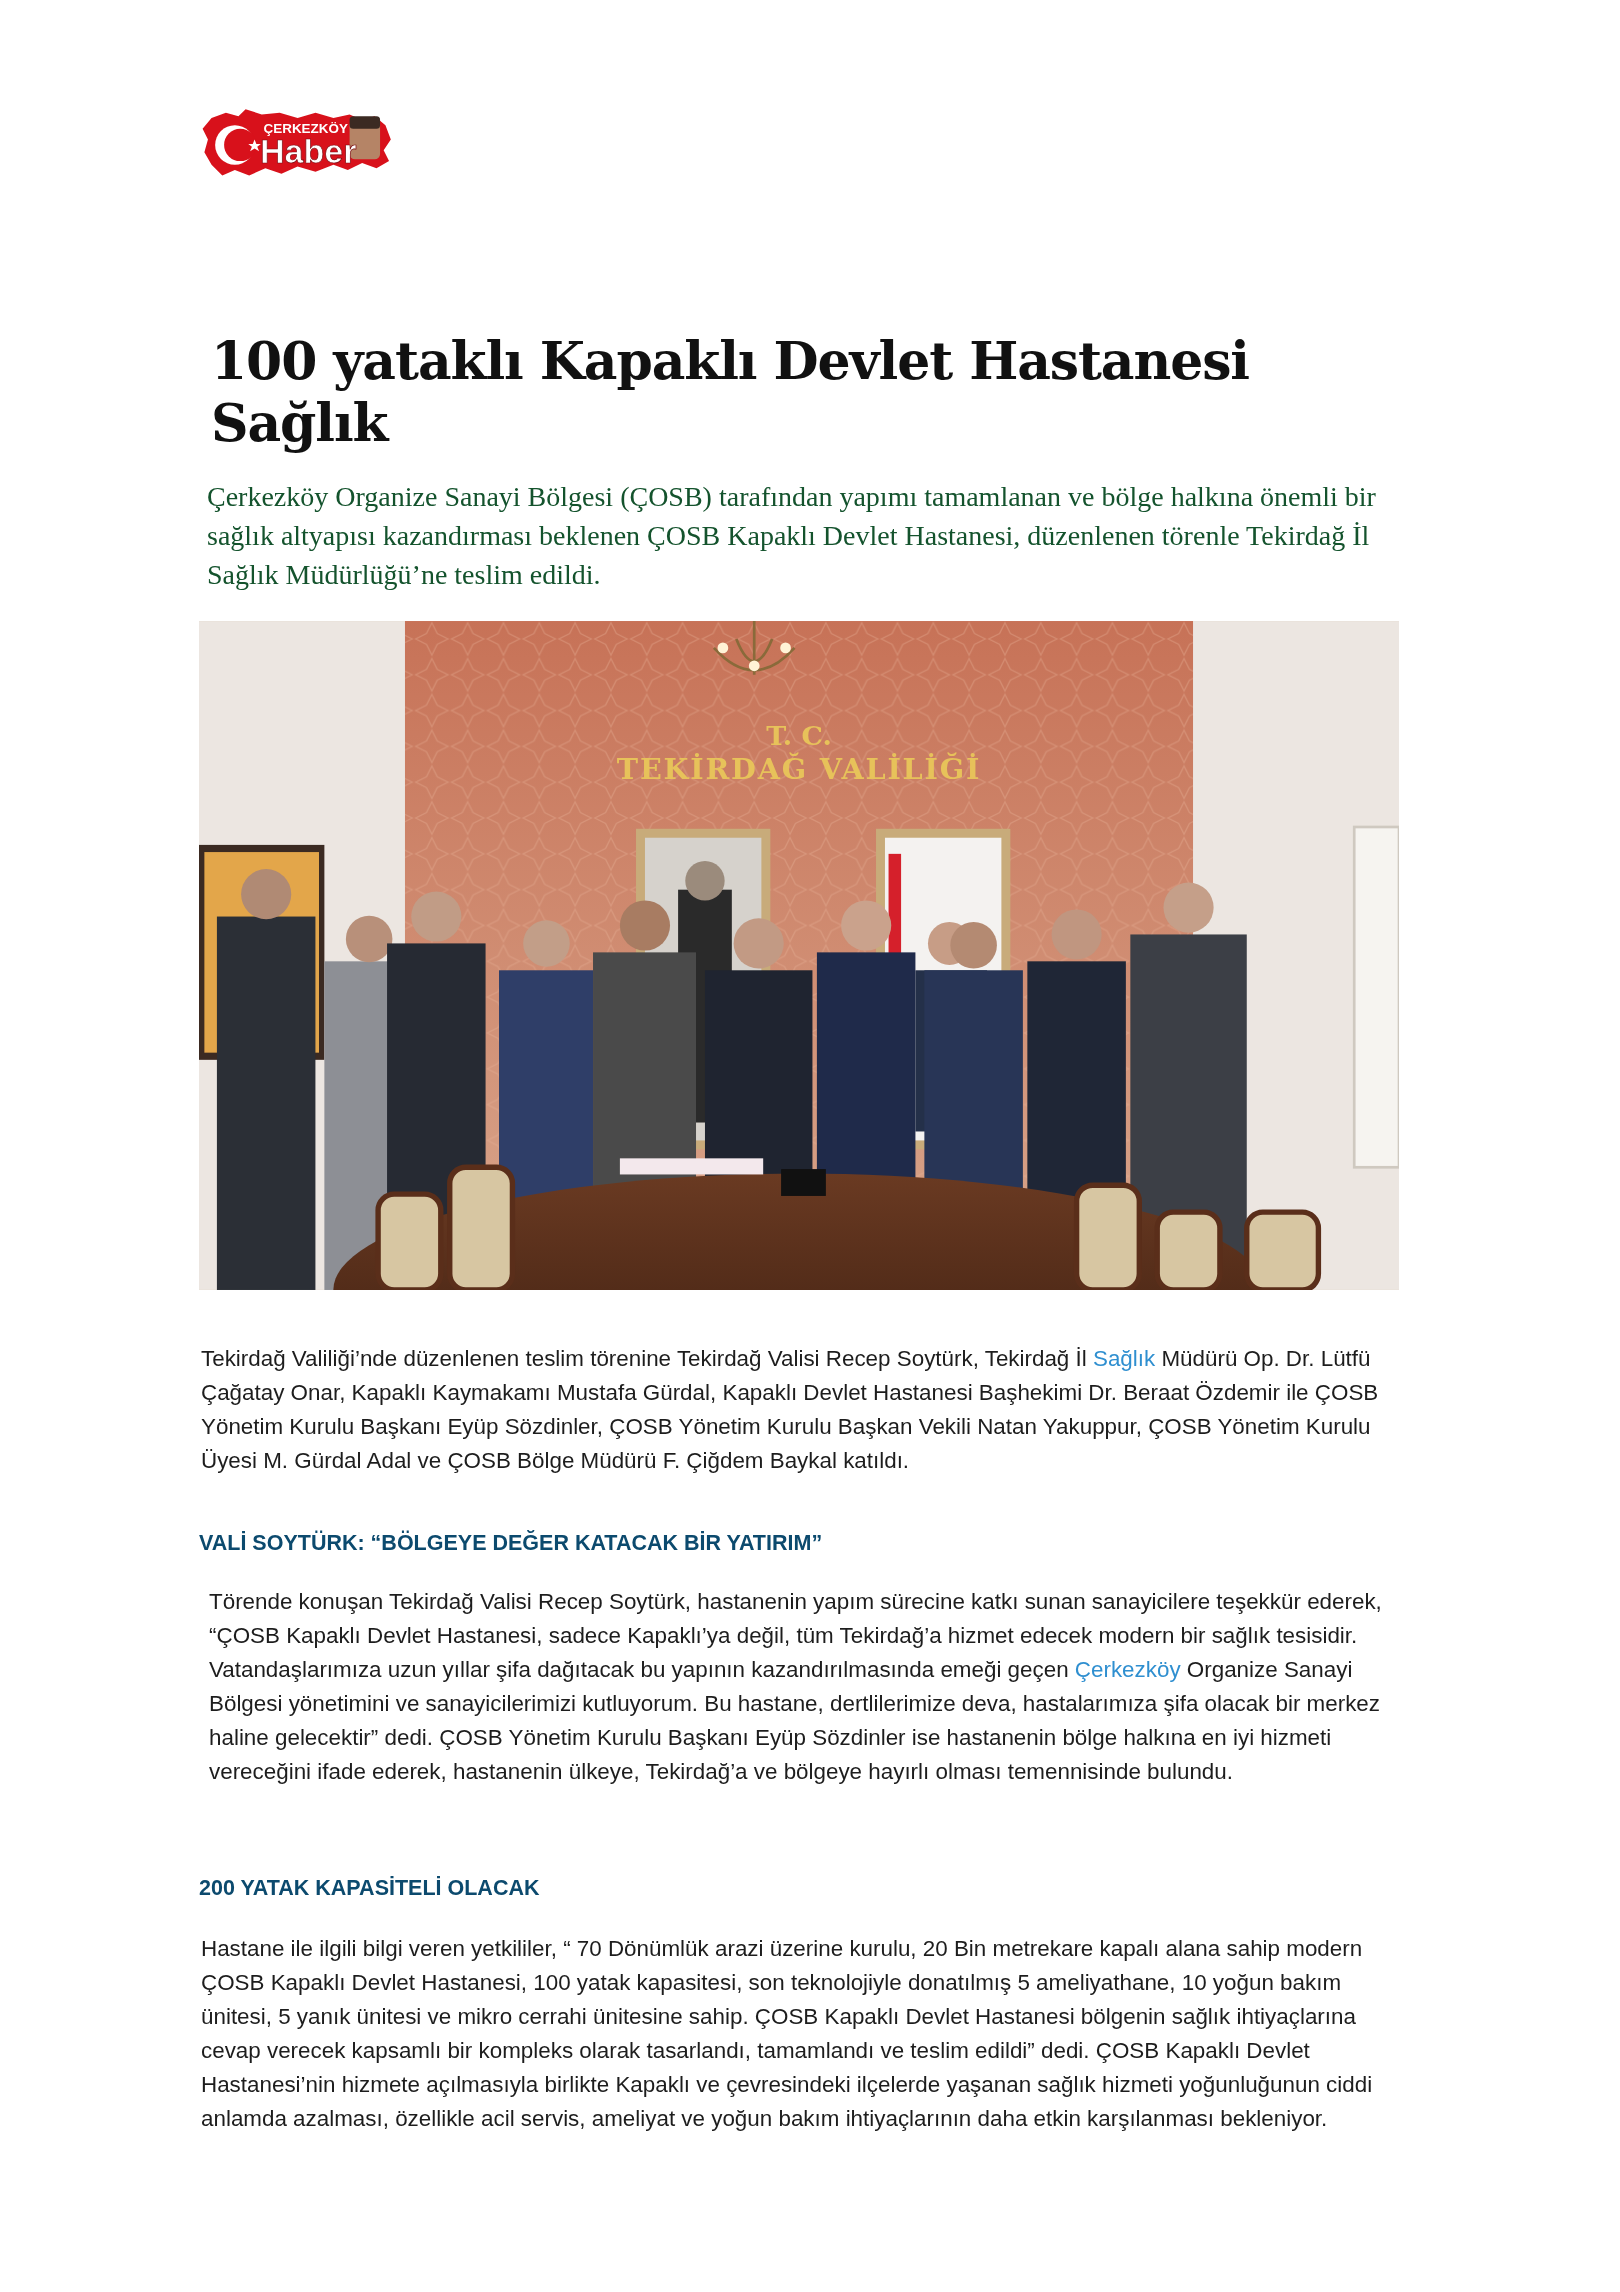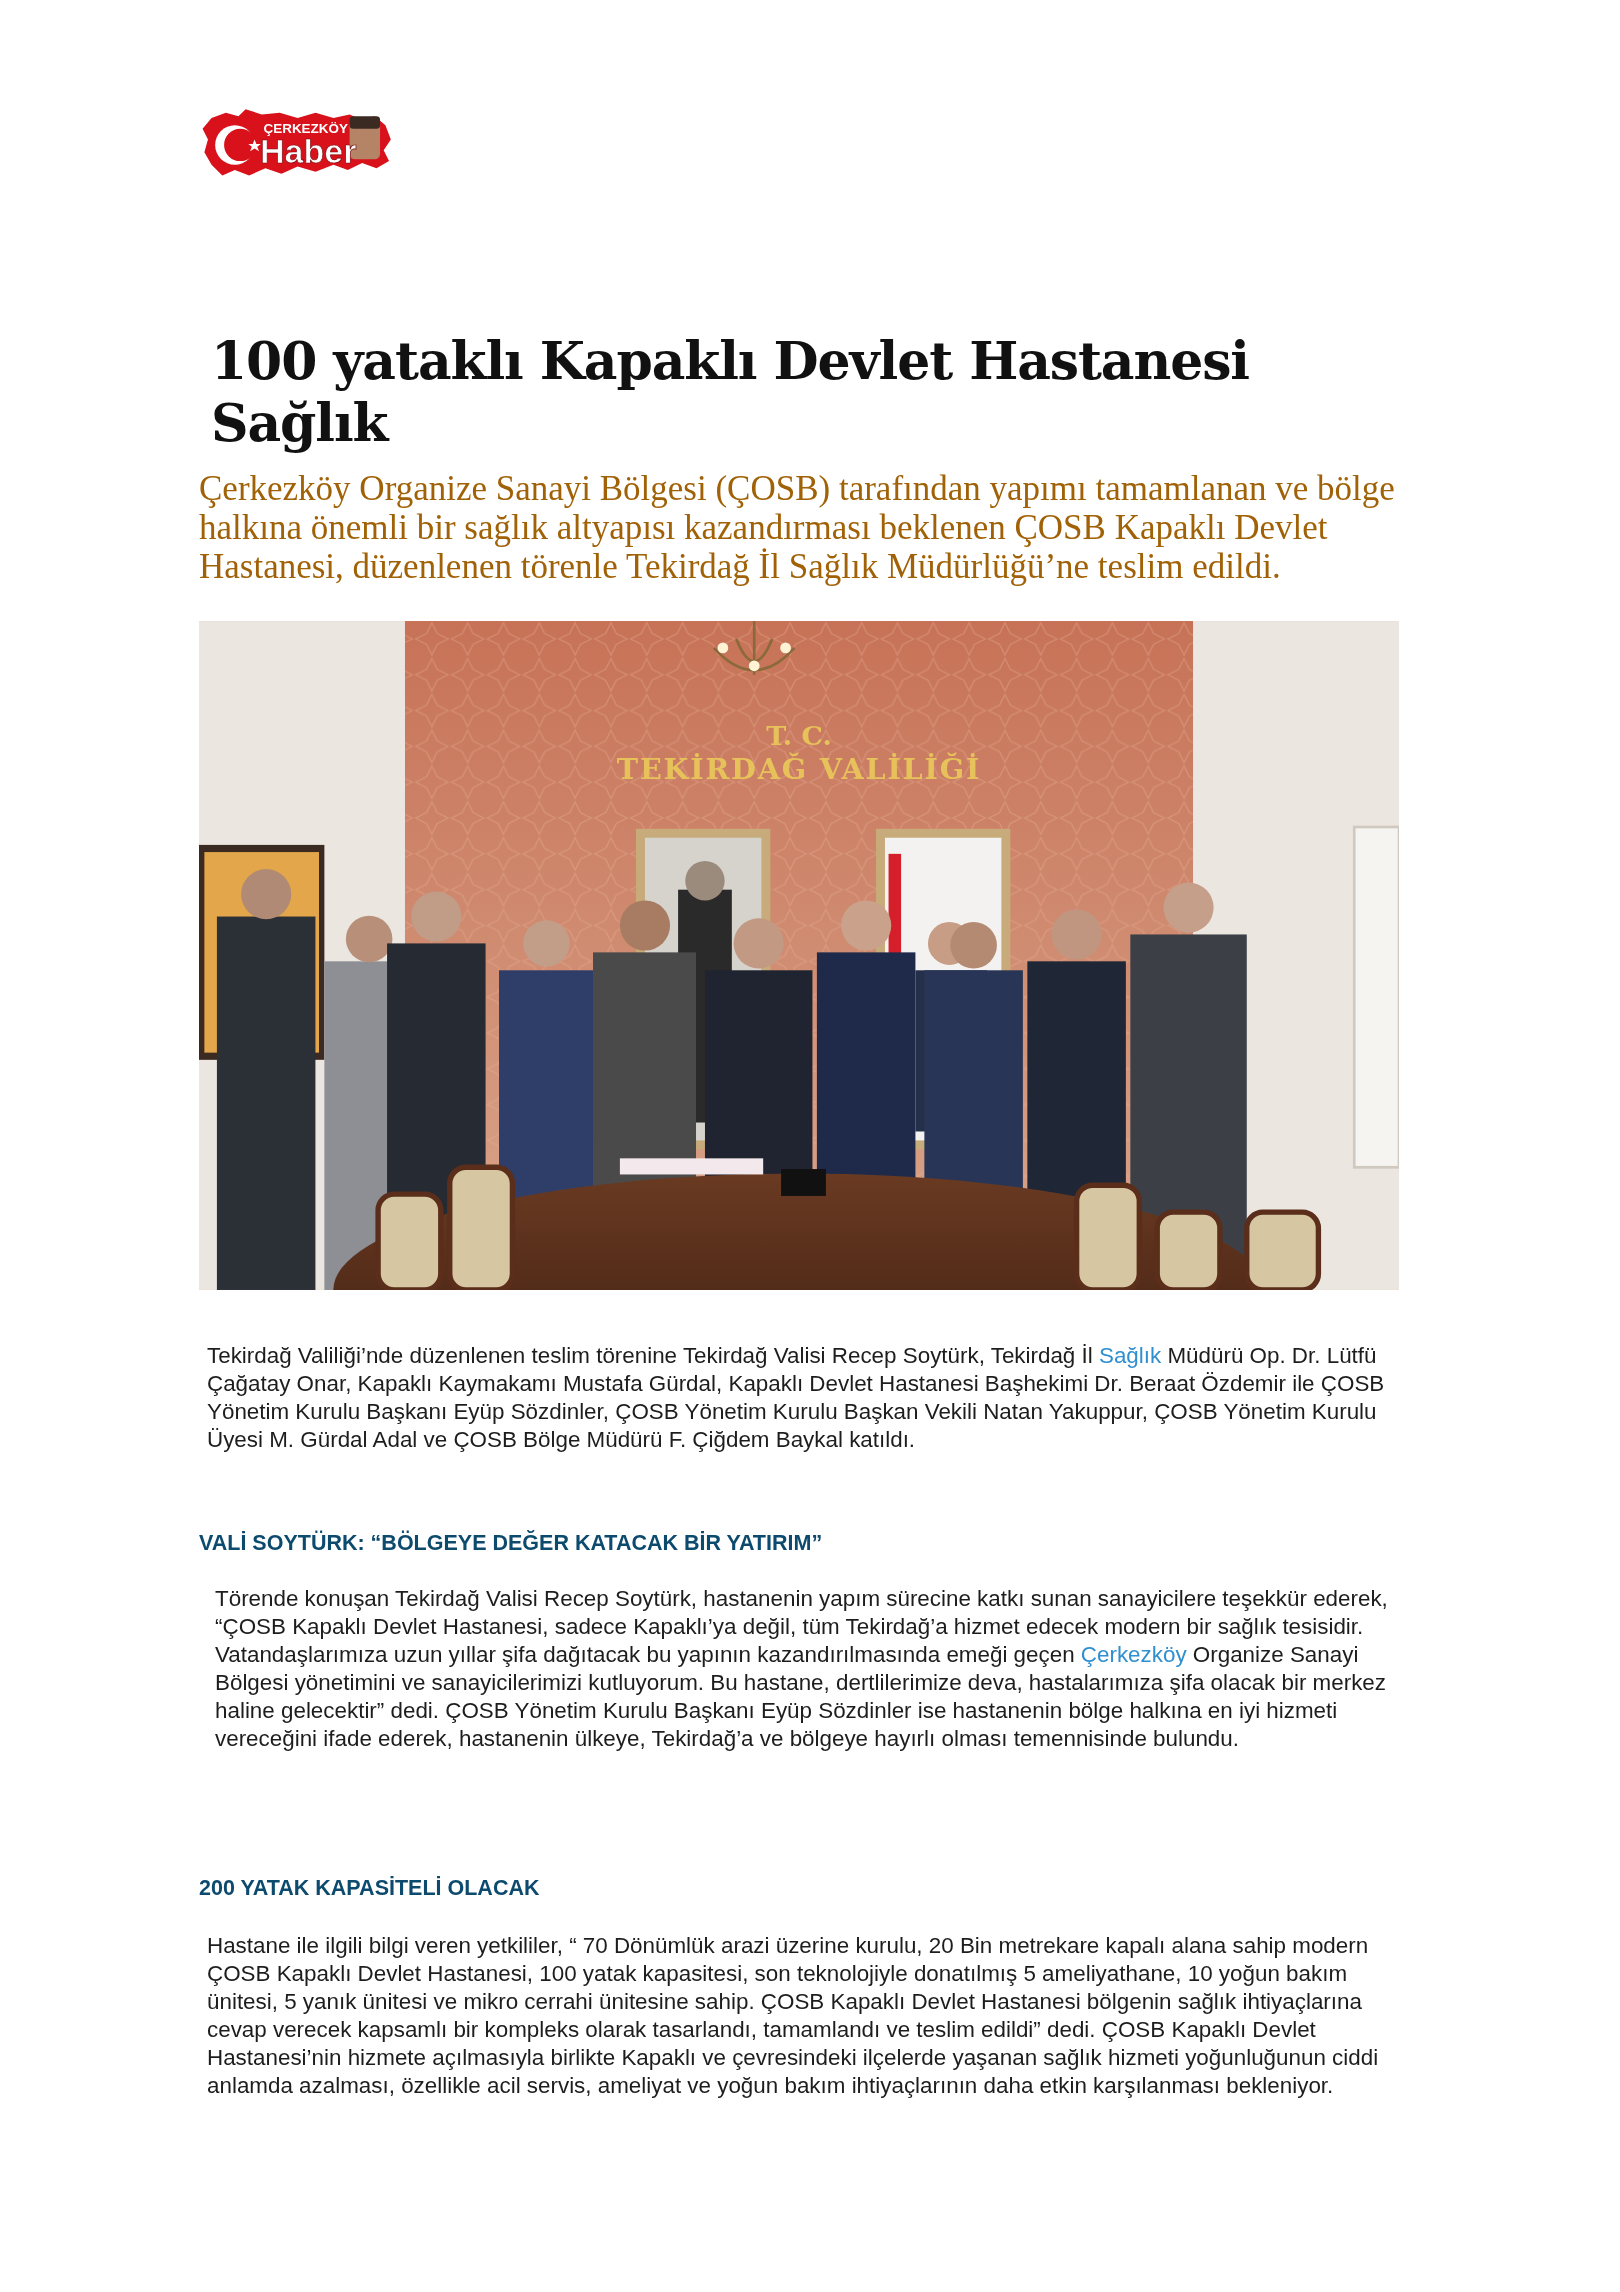--- a/index.html
+++ b/index.html
@@ -12,35 +12,35 @@
 
   
   .headline {
     position: absolute; left: 12px; top: 330px; width: 1200px;
     font-family: "DejaVu Serif", serif; font-weight: bold;
     font-size: 52px; line-height: 62px; color: #111111; letter-spacing: -1.1px;
     margin: 0;
   }
   .lede {
     position: absolute; left: 0; top: 469px; width: 1200px;
-    font-family: "Liberation Serif", serif; font-size: 35px; line-height: 39px;
-    color: #a16207; margin: 0;
+    font-family: "Liberation Serif", serif; font-size: 28px; line-height: 39px;
+    color: #14532d; margin: 8px;
   }
 
   
   .photo {
     position: absolute; left: 0; top: 621px; width: 1200px; height: 669px;
     overflow: hidden; background: #a16207;
   }
   .photo svg { display: block; }
 
   
   .body-text {
-    position: absolute; left: 8px; width: 1200px;
-    font-family: "Liberation Sans", sans-serif; font-size: 22.4px; line-height: 28px;
+    position: absolute; left: 2px; width: 1200px;
+    font-family: "Liberation Sans", sans-serif; font-size: 22.4px; line-height: 34px;
     color: #1d1d1d; margin: 0;
   }
   .subhead {
     position: absolute; left: 0; width: 1200px;
     font-family: "Liberation Sans", sans-serif; font-weight: bold; font-size: 21.5px;
     line-height: 27px; color: #0c4a6e; margin: 0;
   }
   .link { color: #2f8fd0; text-decoration: none; cursor: pointer; }
 </style>
 </head>

